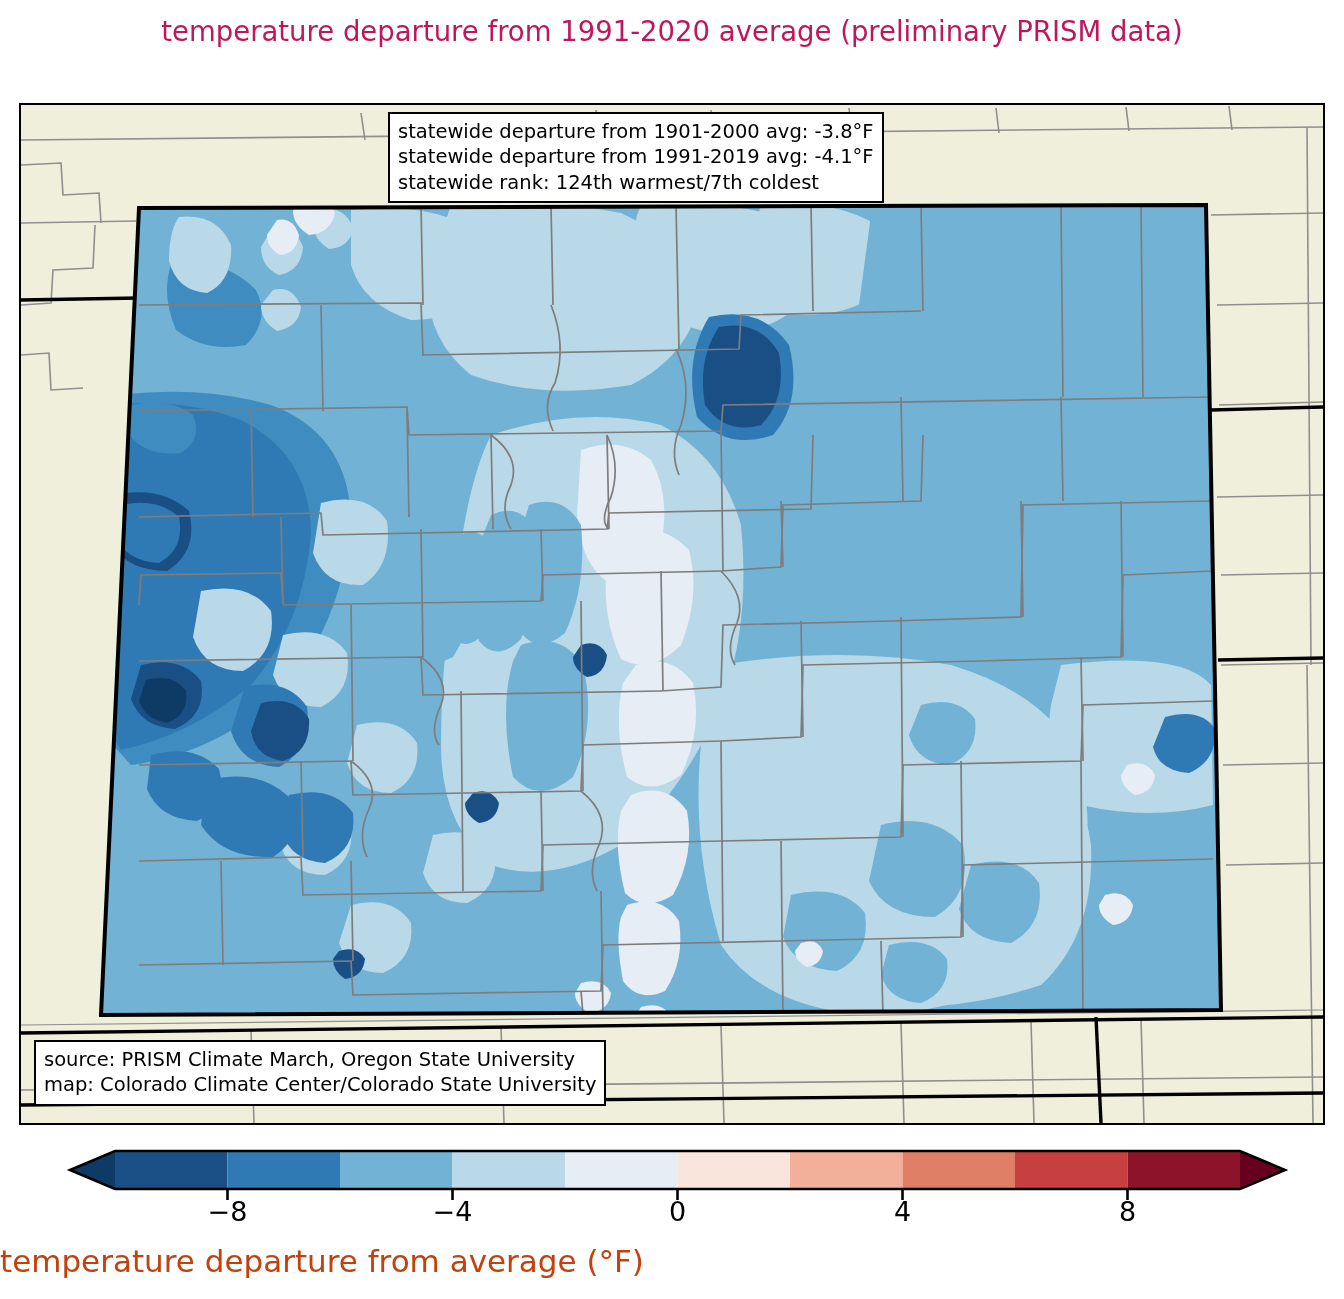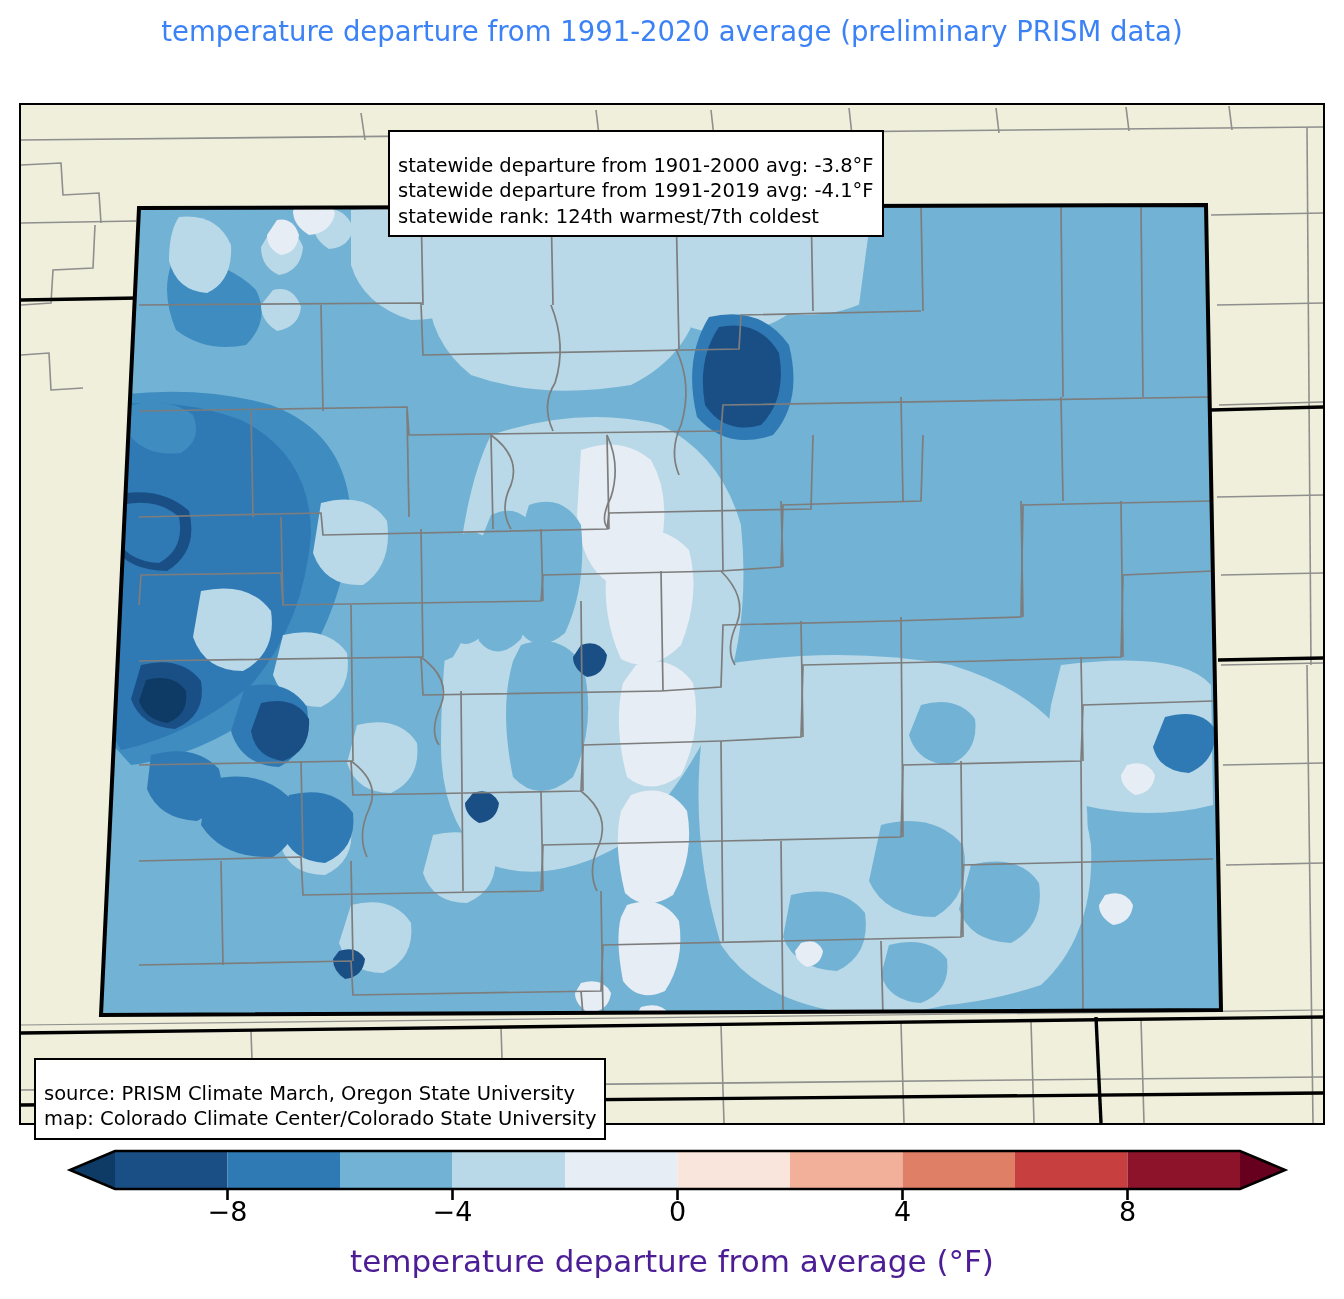--- a/index.html
+++ b/index.html
@@ -19,21 +19,21 @@
   #title-block {
     position: absolute;
     left: 0;
     top: 14px;
     width: 1344px;
     text-align: center;
     line-height: 1.30;
   }
   #title-block div {
     font-size: 27.5px;
-    color: #3b82f6;
+    color: #be185d;
     white-space: nowrap;
   }
 
   
   #map-axes {
     position: absolute;
     left: 19px;
     top: 103px;
     width: 1306px;
     height: 1022px;
@@ -42,24 +42,23 @@
     background: #EFEFDC;
     overflow: hidden;
   }
   #map-canvas { position: absolute; left: 0; top: 0; }
 
   
   .anno-box {
     position: absolute;
     background: #ffffff;
     border: 2px solid #000;
-    padding: 21px 8px 6px 8px;
+    padding: 5px 8px 6px 8px;
     line-height: 1.30;
     box-sizing: border-box;
-    margin-top: 18px;
   }
   .anno-box div {
     font-size: 19.5px;
     color: #000;
     white-space: nowrap;
   }
   #stats-box { left: 388px; top: 112px; }
   #source-box { left: 34px; top: 1040px; }
 
   
@@ -83,23 +82,23 @@
     font-size: 27px;
     color: #000;
     transform: translateX(-50%);
     white-space: nowrap;
   }
   #cbar-title {
     position: absolute;
     left: 0;
     top: 1243px;
     width: 1344px;
-    text-align: center;
+    text-align: left;
     font-size: 31px;
-    color: #4c1d95;
+    color: #c2410c;
     white-space: nowrap;
   }
 </style>
 </head>
 <body>
 
 <div id="title-block">
   <div>temperature departure from 1991-2020 average (preliminary PRISM data)</div>
 </div>
 

